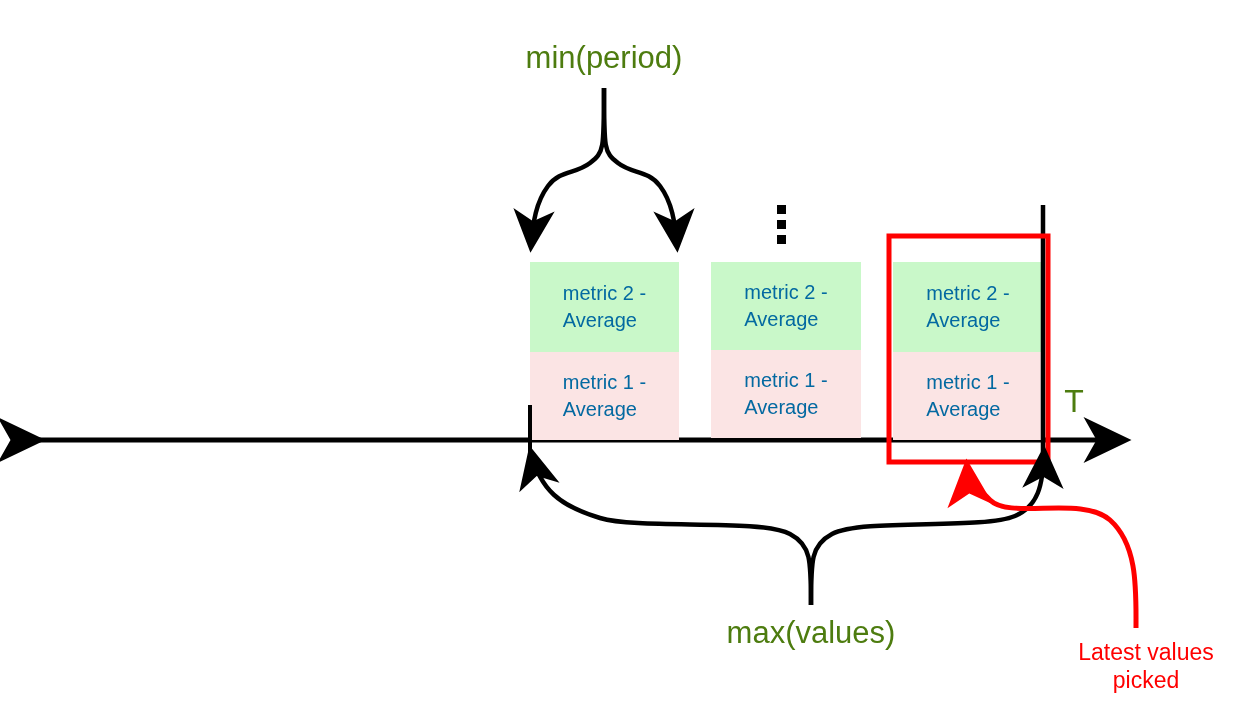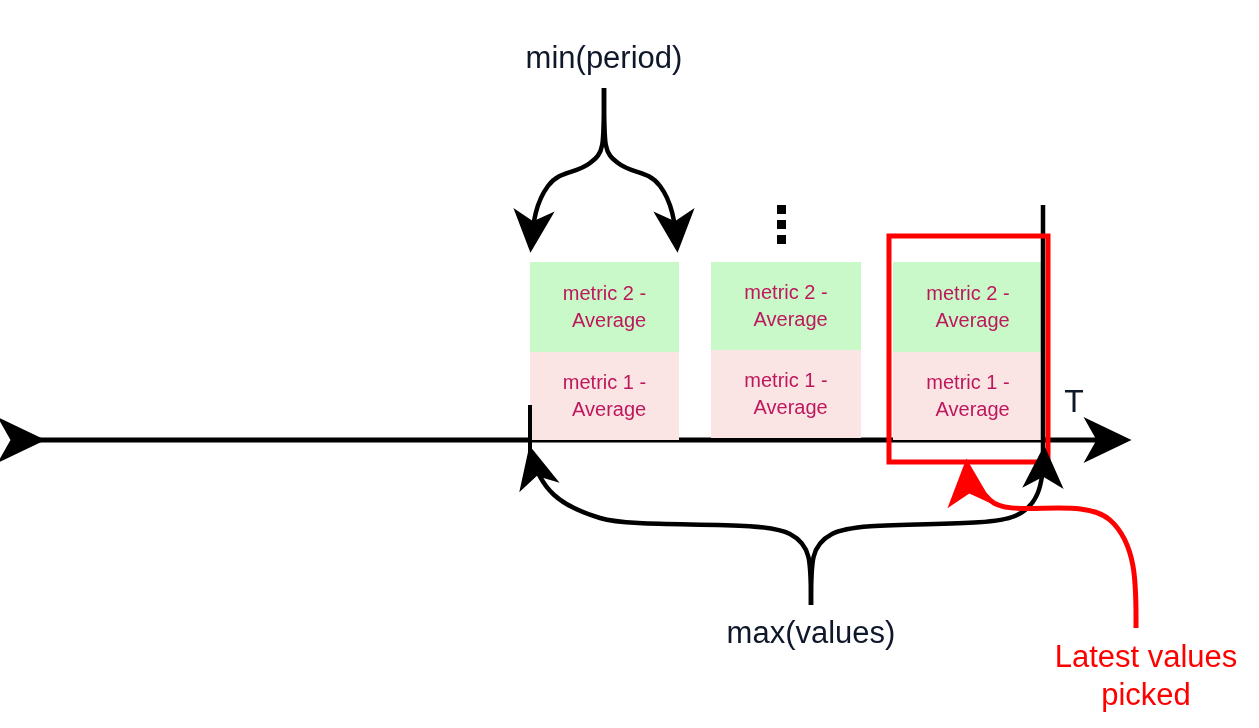--- a/index.html
+++ b/index.html
@@ -19,39 +19,39 @@
   }
   #diagram-svg {
     position: absolute;
     left: 0;
     top: 0;
     width: 1259px;
     height: 728px;
   }
   .lbl {
     position: absolute;
-    color: #0f172a;
+    color: #4d7c0f;
     font-family: "Liberation Sans", sans-serif;
     text-align: center;
     line-height: 1.18;
     white-space: pre;
     user-select: none;
   }
   .lbl-big { font-size: 31px; }
   .lbl-axis { font-size: 32px; }
   .lbl-red {
     color: #ff0000;
-    font-size: 31px;
+    font-size: 23px;
     line-height: 1.22;
   }
   .seg-text {
     position: absolute;
     font-size: 20px;
-    color: #be185d;
-    text-align: right;
+    color: #0369a1;
+    text-align: left;
     line-height: 1.35;
     white-space: pre;
     display: flex;
     align-items: center;
     justify-content: center;
     user-select: none;
   }
 </style>
 </head>
 <body>

